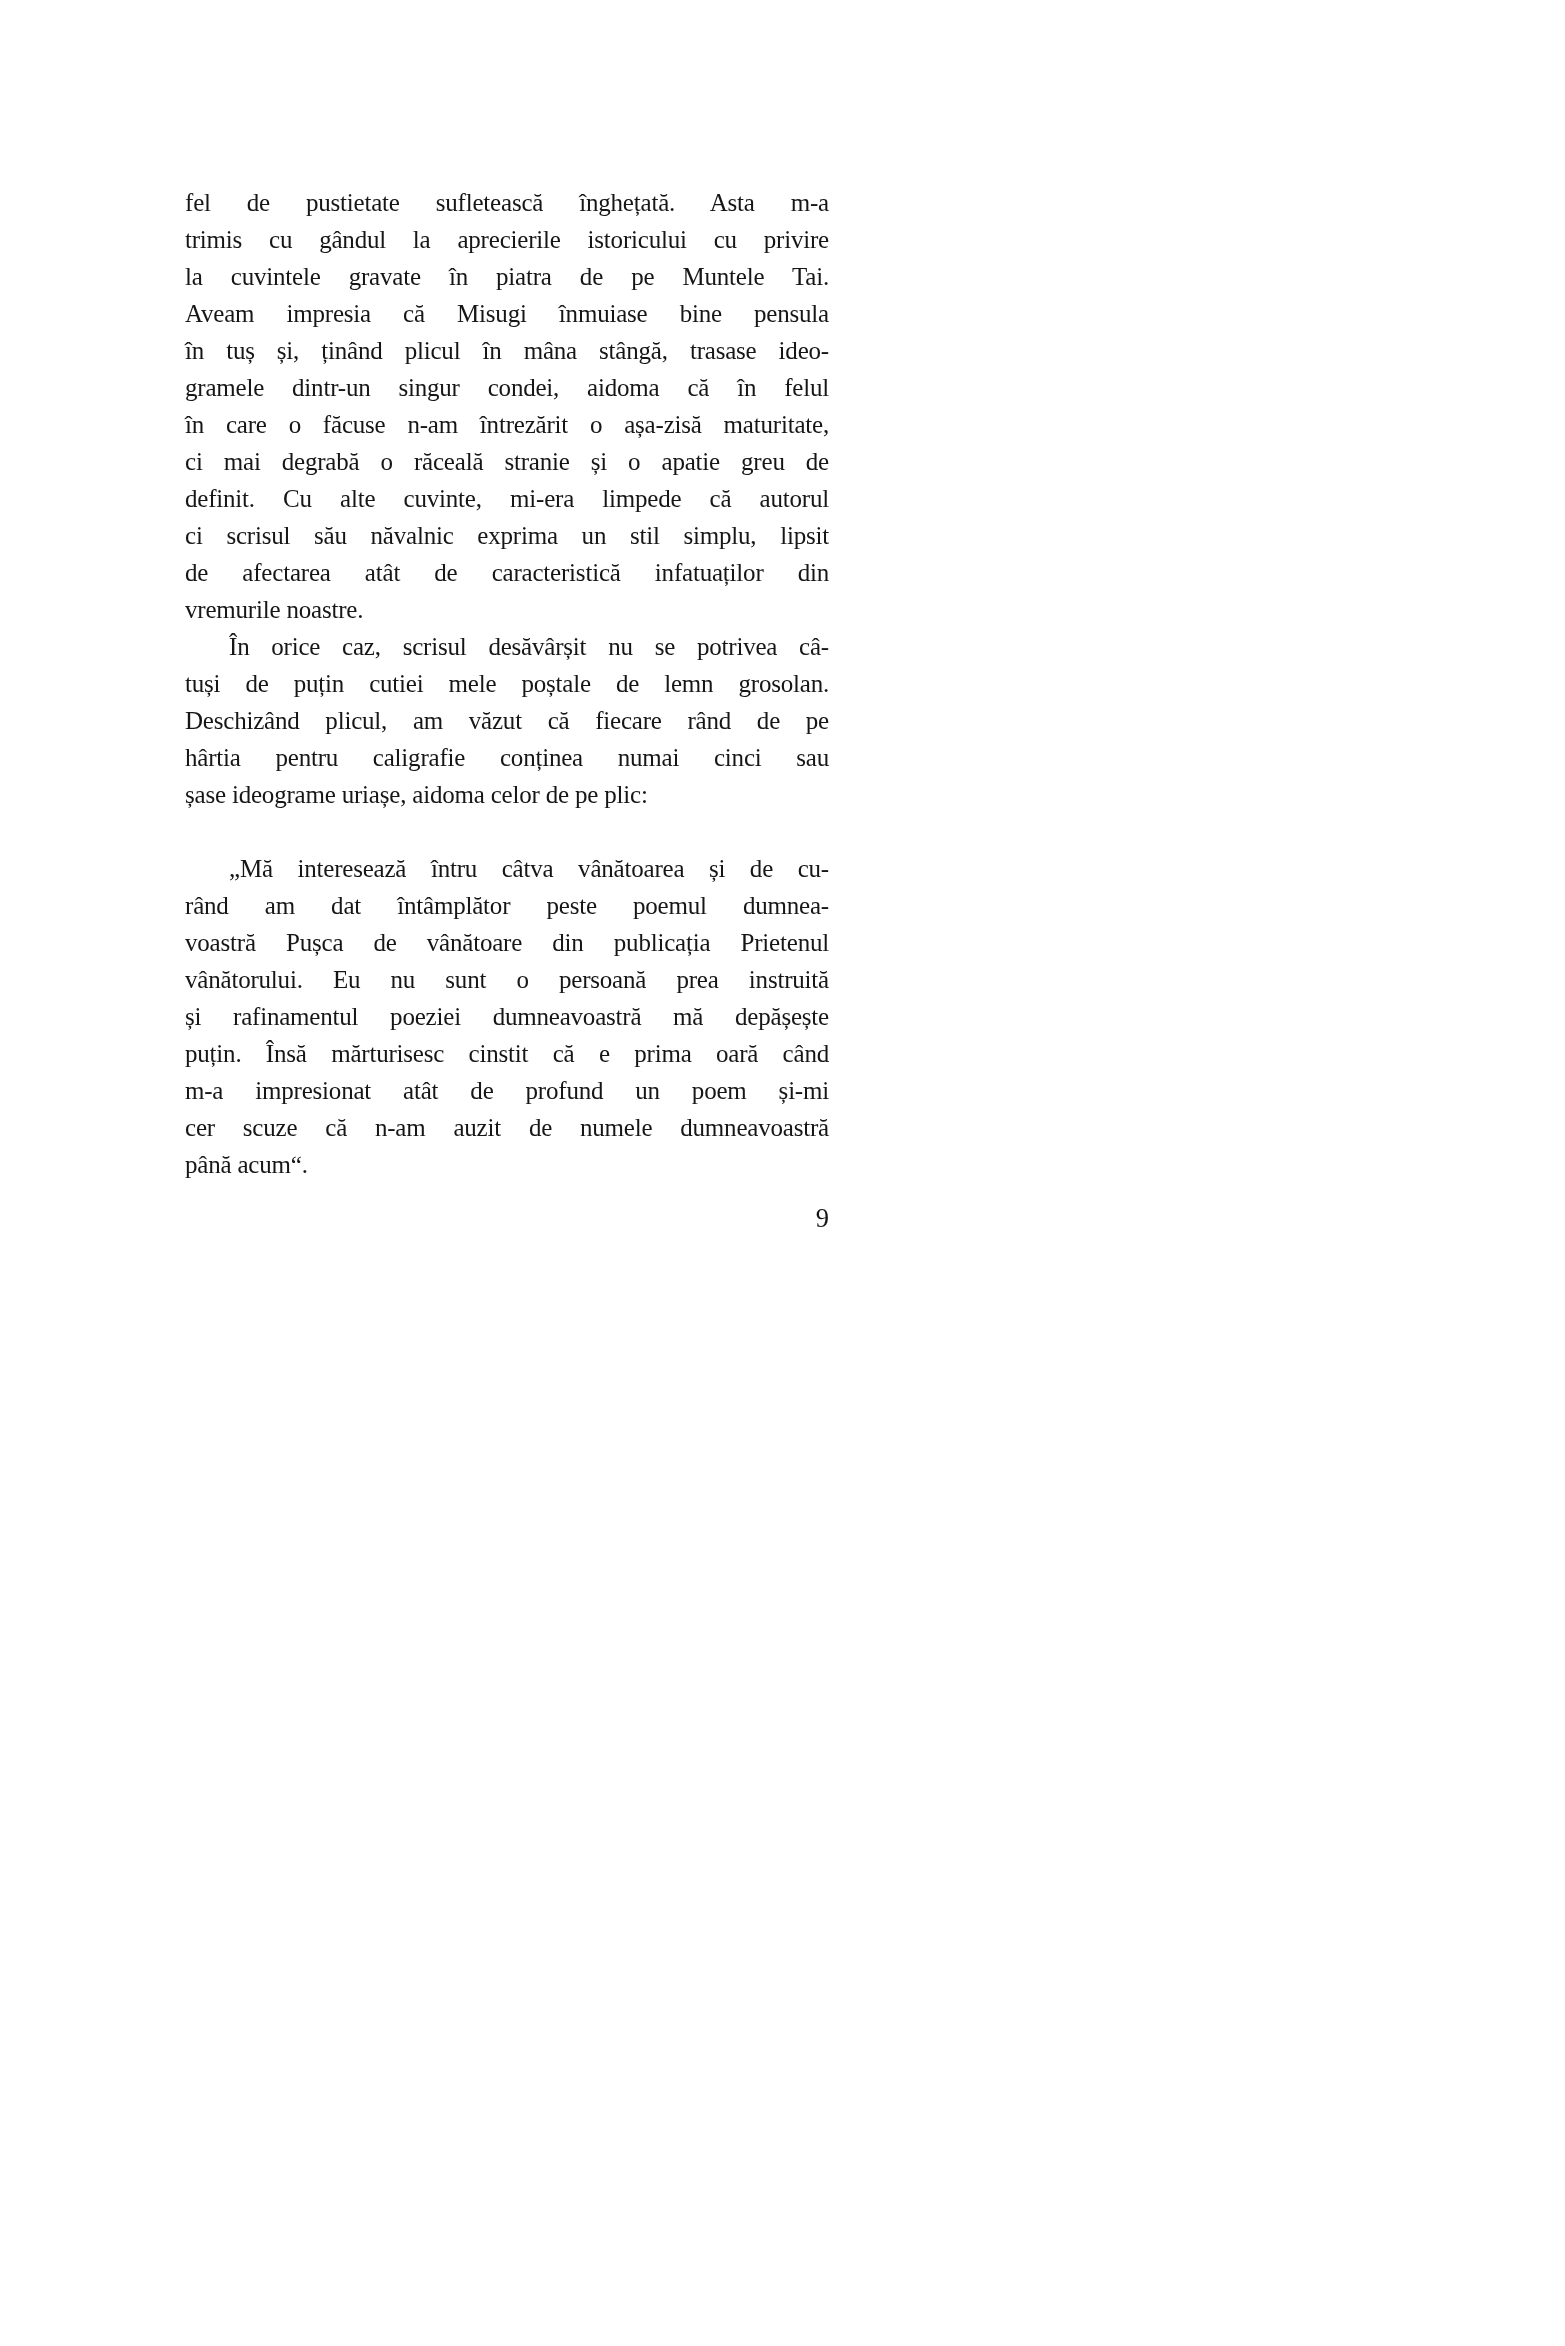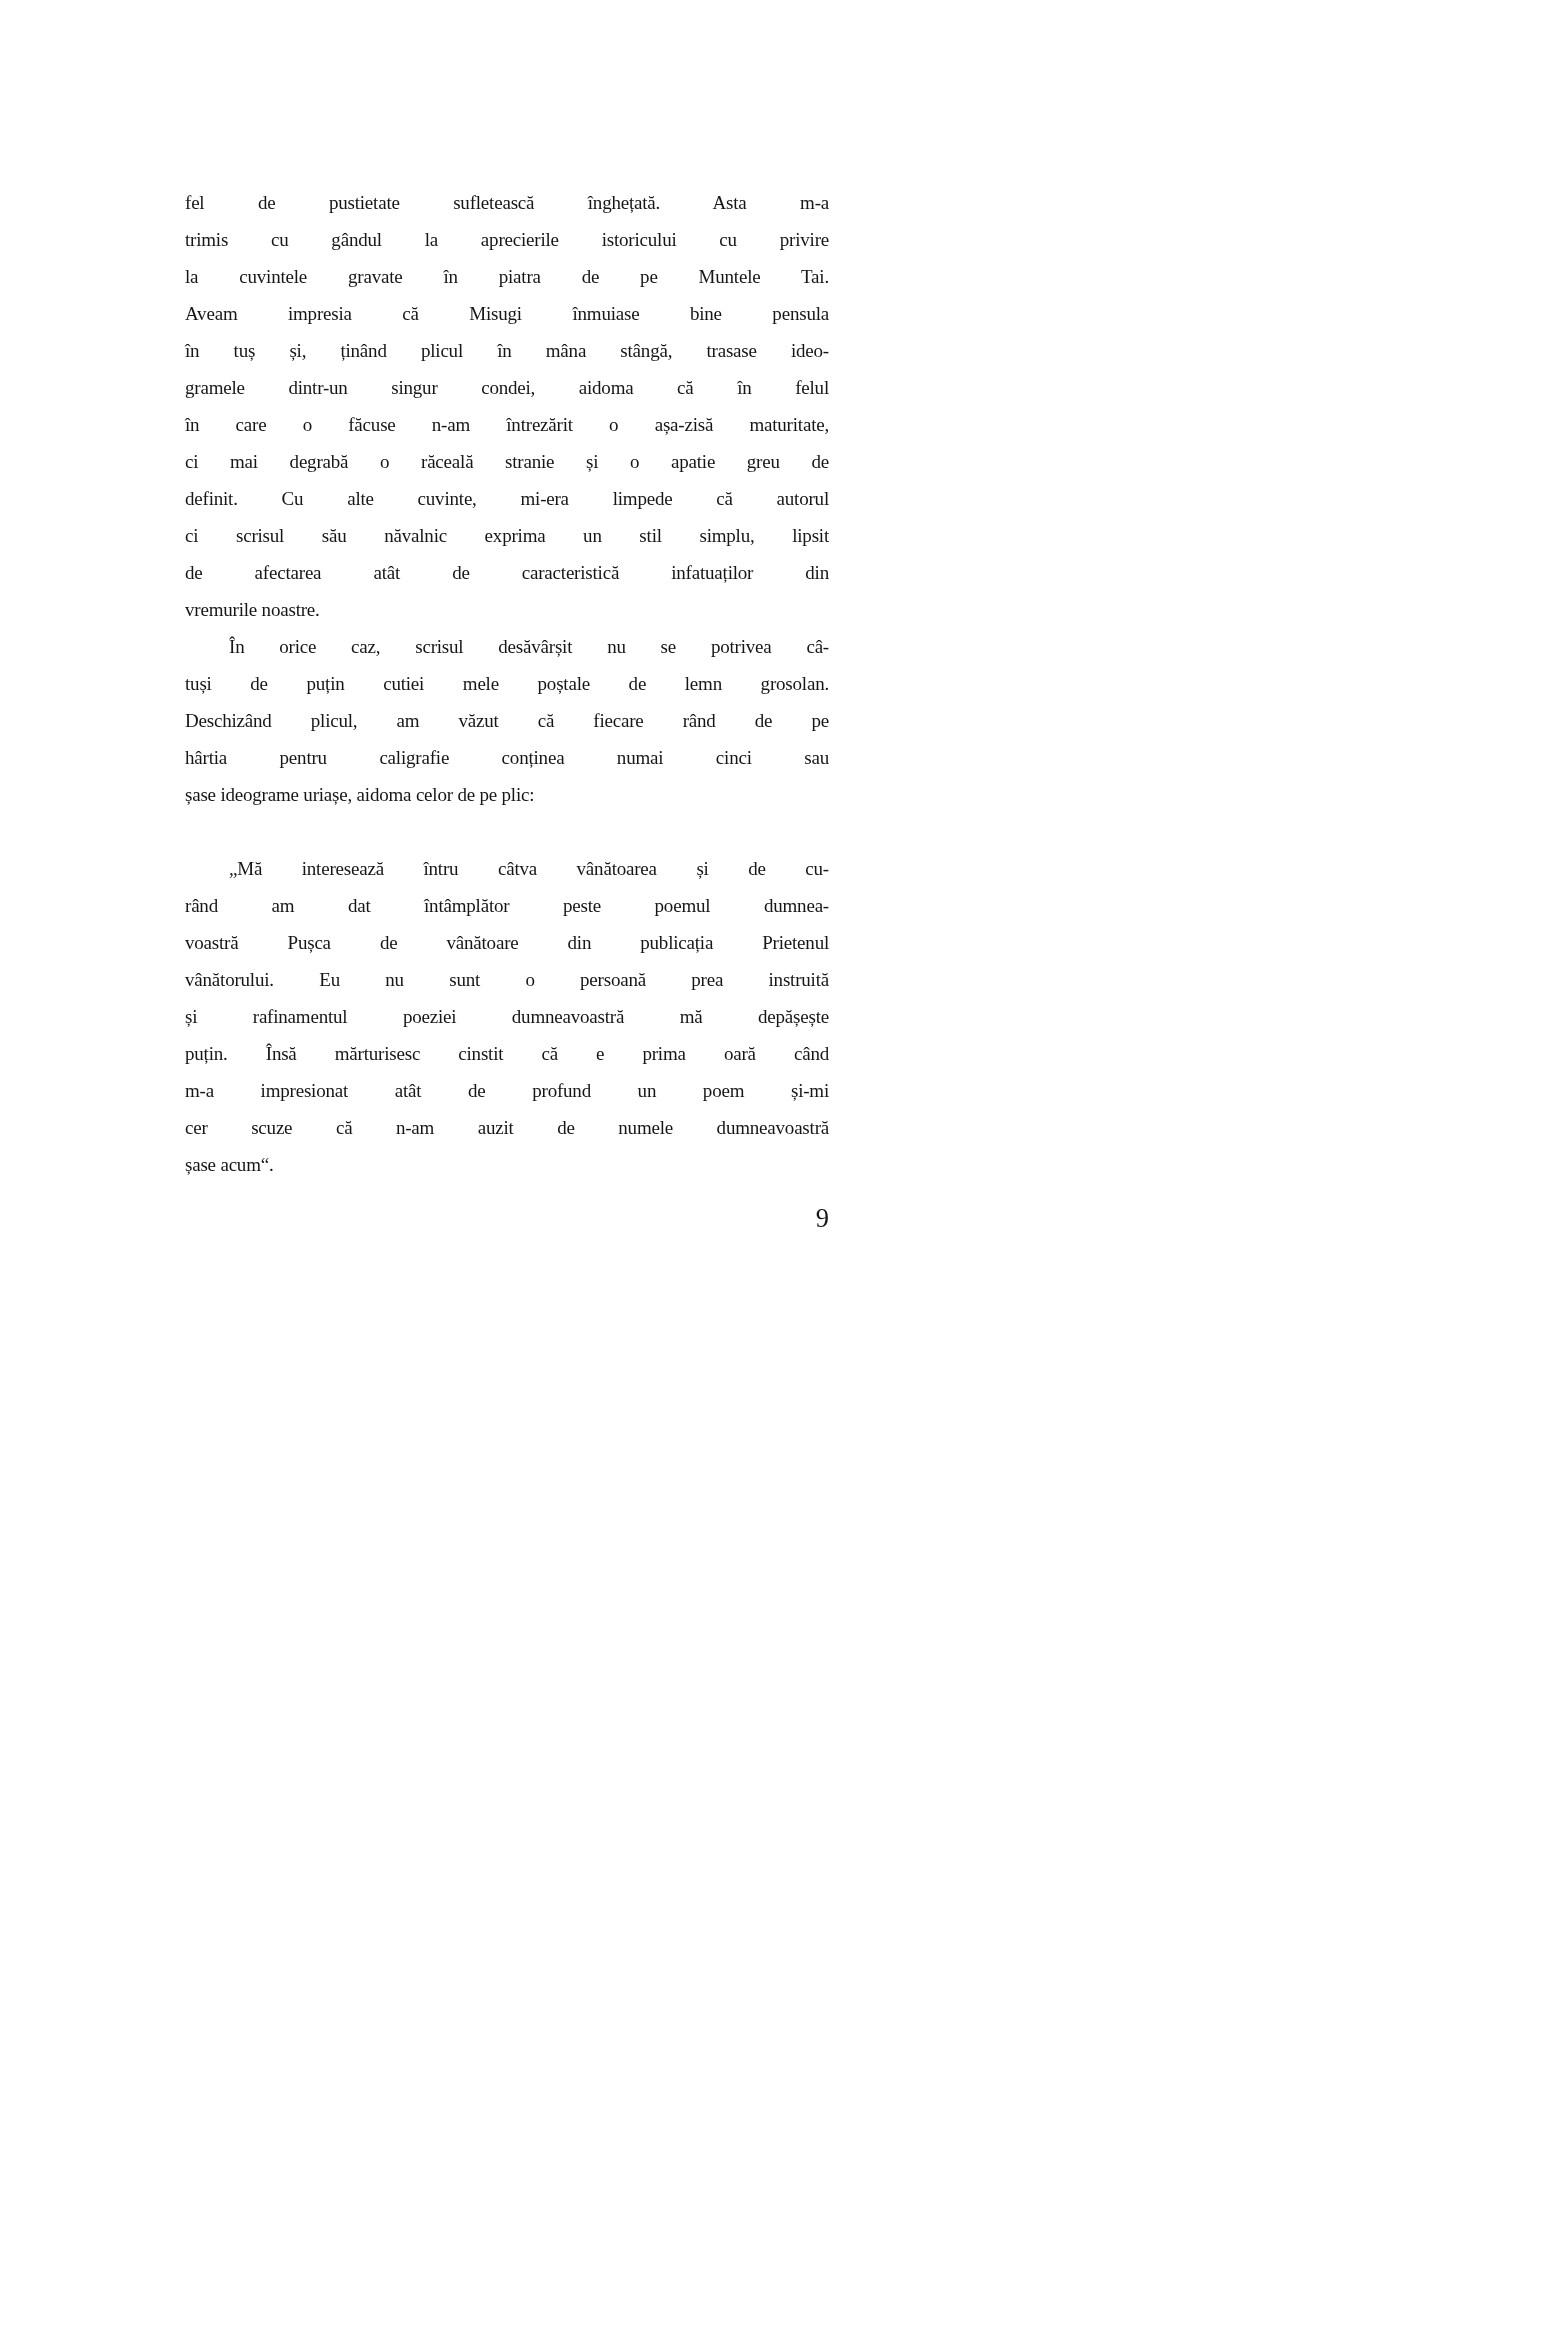--- a/index.html
+++ b/index.html
@@ -17,21 +17,21 @@
     }
     .text-block {
       position: absolute;
       left: 185px;
       top: 184px;
       width: 644px;
     }
     .paragraph { margin: 0; }
     .paragraph.space-before { margin-top: 37px; }
     .line {
-      font-size: 19px;
+      font-size: 25px;
       line-height: 37px;
       letter-spacing: -0.2px;
       white-space: nowrap;
       text-align: justify;
       text-align-last: justify;
     }
     .line.last {
       text-align-last: left;
     }
     .line.indent {
@@ -74,18 +74,18 @@
       </div>
       <div class="paragraph space-before">
         <div class="line indent"><span>„Mă interesează întru câtva vânătoarea și de cu-</span></div>
         <div class="line"><span>rând am dat întâmplător peste poemul dumnea-</span></div>
         <div class="line"><span>voastră </span><span class="italic">Pușca de vânătoare</span><span> din publicația </span><span class="italic">Prietenul</span></div>
         <div class="line"><span class="italic">vânătorului</span><span>. Eu nu sunt o persoană prea instruită</span></div>
         <div class="line"><span>și rafinamentul poeziei dumneavoastră mă depășește</span></div>
         <div class="line"><span>puțin. Însă mărturisesc cinstit că e prima oară când</span></div>
         <div class="line"><span>m-a impresionat atât de profund un poem și-mi</span></div>
         <div class="line"><span>cer scuze că n-am auzit de numele dumneavoastră</span></div>
-        <div class="line last"><span>șase acum“.</span></div>
+        <div class="line last"><span>până acum“.</span></div>
       </div>
     </div>
   <div class="page-number">9</div>
 </div>
 
 
 </body></html>

